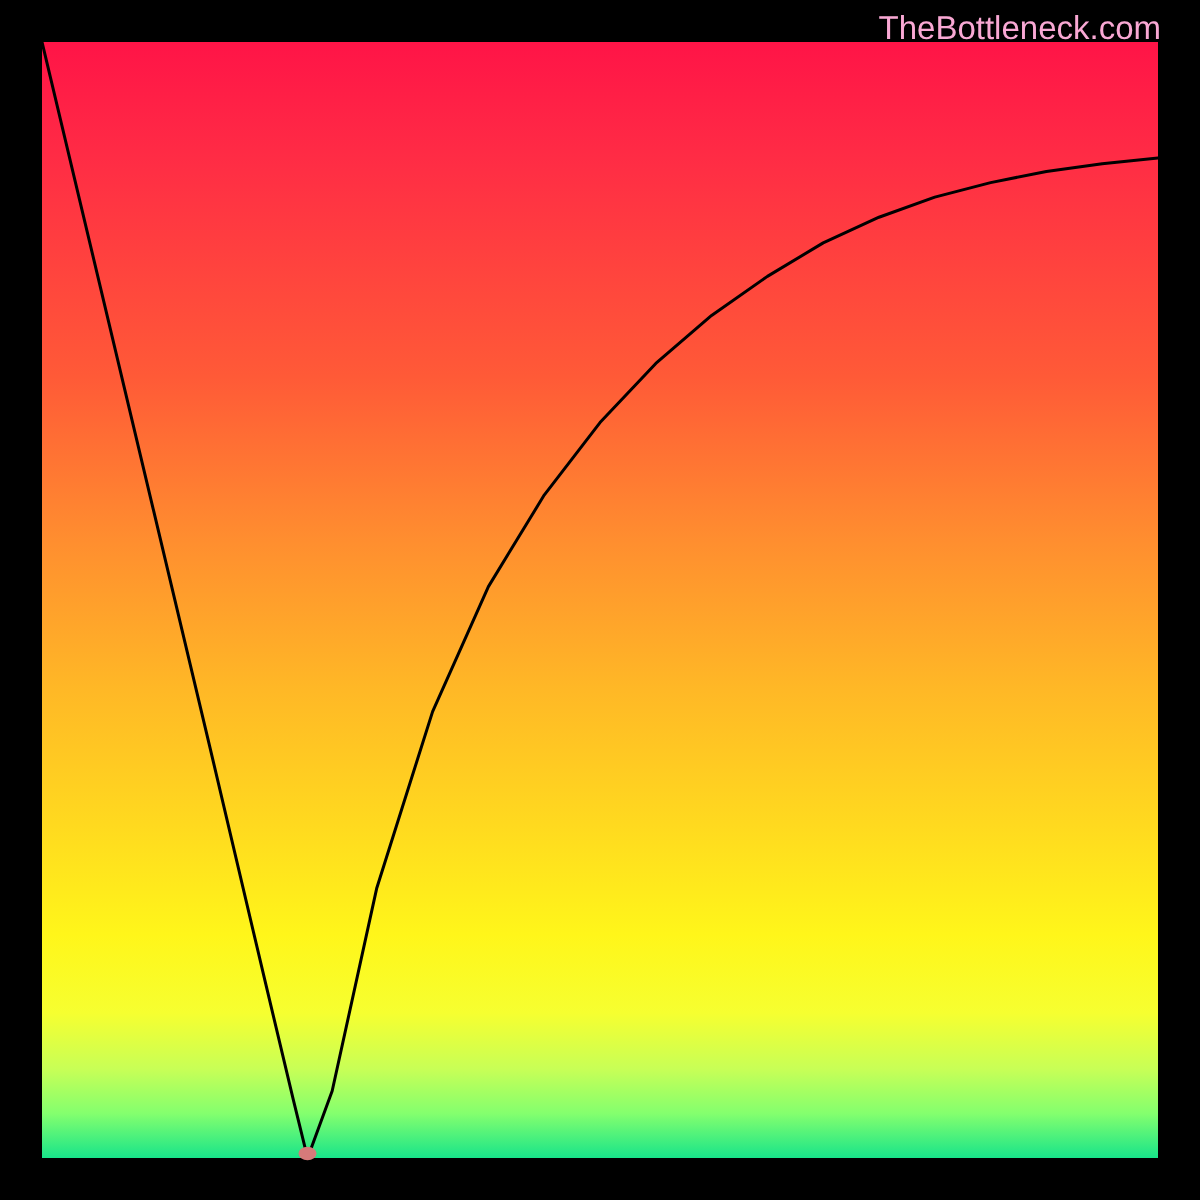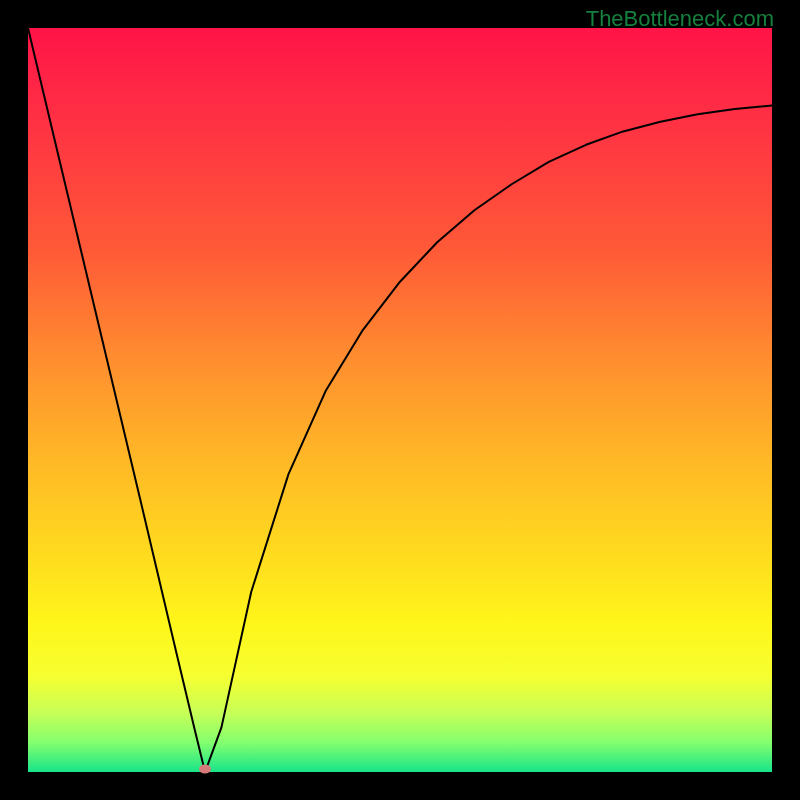--- a/index.html
+++ b/index.html
@@ -14,21 +14,21 @@
     position: relative;
     width: 800px;
     height: 800px;
   }
   .watermark {
     position: absolute;
     top: 6px;
     right: 26px;
     font-family: Arial, Helvetica, sans-serif;
     font-size: 22px;
-    color: #15803d;
+    color: #f9a8d4;
     letter-spacing: 0px;
     z-index: 10;
   }
   .plot-area {
     position: absolute;
     left: 28px;
     top: 28px;
     width: 744px;
     height: 744px;
     

